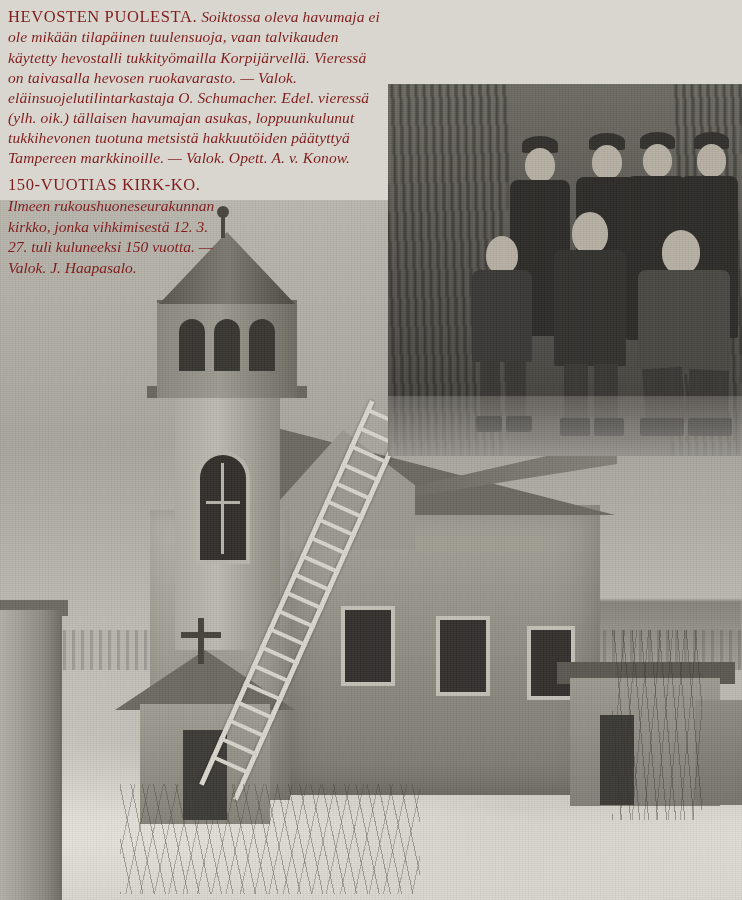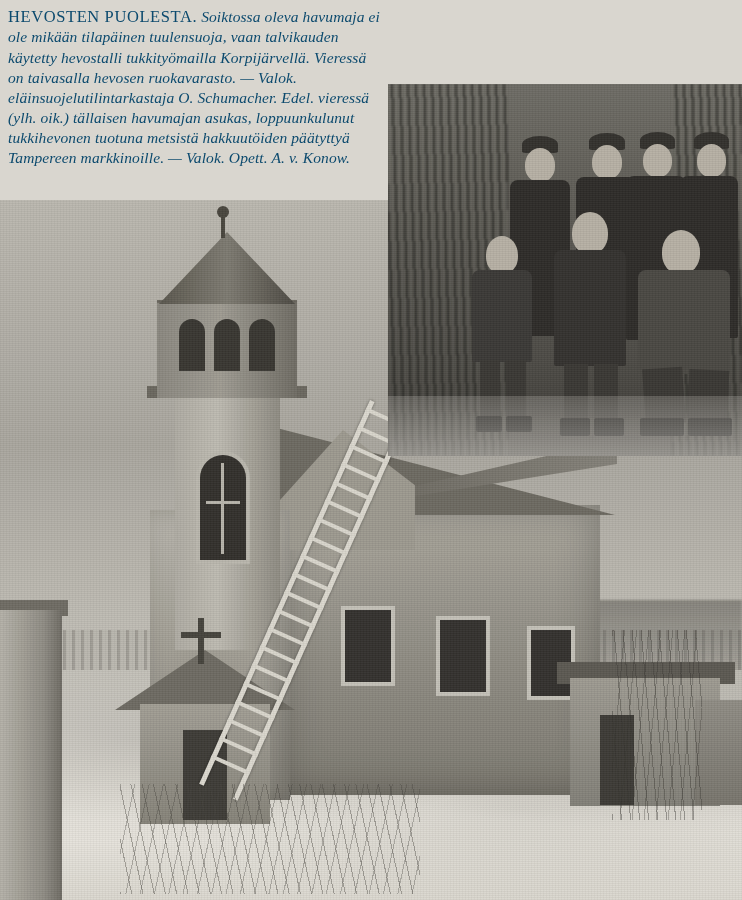--- a/index.html
+++ b/index.html
@@ -442,21 +442,21 @@
     background: #191816;
     border-radius: 2px;
   }
 
   
   .text-col {
     position: absolute;
     left: 8px;
     top: 6px;
     width: 372px;
-    color: #0c4a6e;
+    color: #7f1d1d;
     font-family: "Liberation Serif", serif;
   }
   .para {
     margin: 0 0 2px 0;
     font-size: 15.5px;
     line-height: 1.30;
     font-style: italic;
     letter-spacing: 0.1px;
   }
   .para .lead {
@@ -612,15 +612,16 @@
       <div class="boots" style="left:52px; top:188px; width:44px; height:18px;"></div>
     </div>
 
     <div class="pg-snow"></div>
     <div class="grain"></div>
   </div>
 
   <div class="text-col">
     <p class="para blur"><span class="lead">HEVOSTEN PUOLESTA.</span> <span>Soiktossa oleva havumaja ei ole mikään tilapäinen tuulensuoja, vaan talvikauden käytetty hevostalli tukkityömailla Korpijärvellä. Vieressä on taivasalla hevosen ruokavarasto. — Valok. eläinsuojelutilintarkastaja O. Schumacher. Edel. vieressä (ylh. oik.) tällaisen havumajan asukas, loppuunkulunut tukkihevonen tuotuna metsistä hakkuutöiden päätyttyä Tampereen markkinoille. — Valok. Opett. A. v. Konow.</span></p>
 
+    <p class="para2 blur"><span class="lead">150-VUOTIAS KIRK-KO.</span> <span>Ilmeen rukoushuoneseurakunnan kirkko, jonka vihkimisestä 12. 3. 27. tuli kuluneeksi 150 vuotta. — Valok. J. Haapasalo.</span></p>
   </div>
 
 </div>
 
 </body></html>

